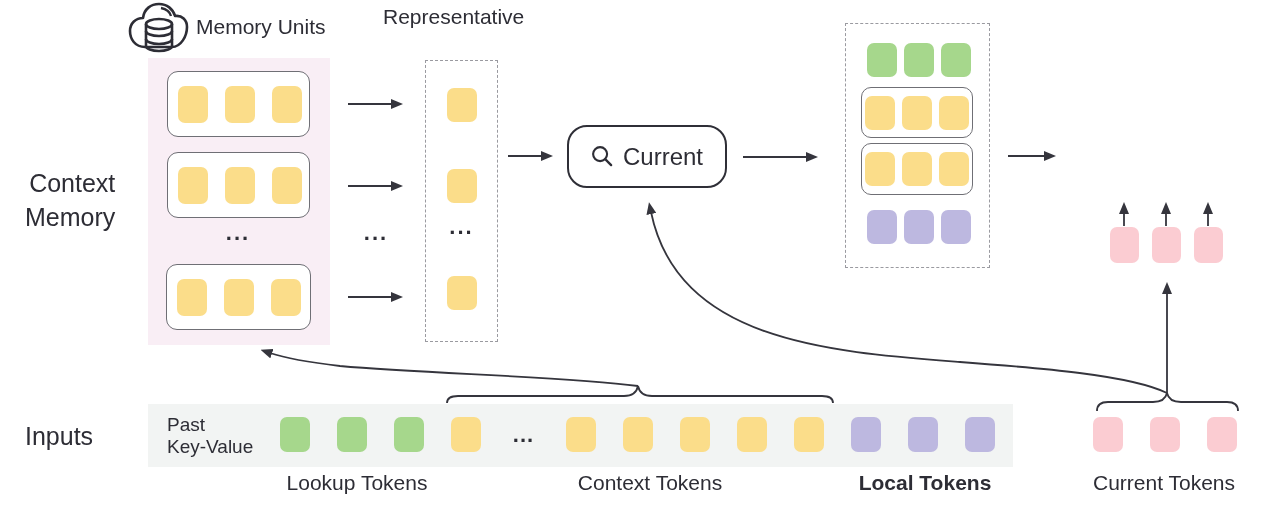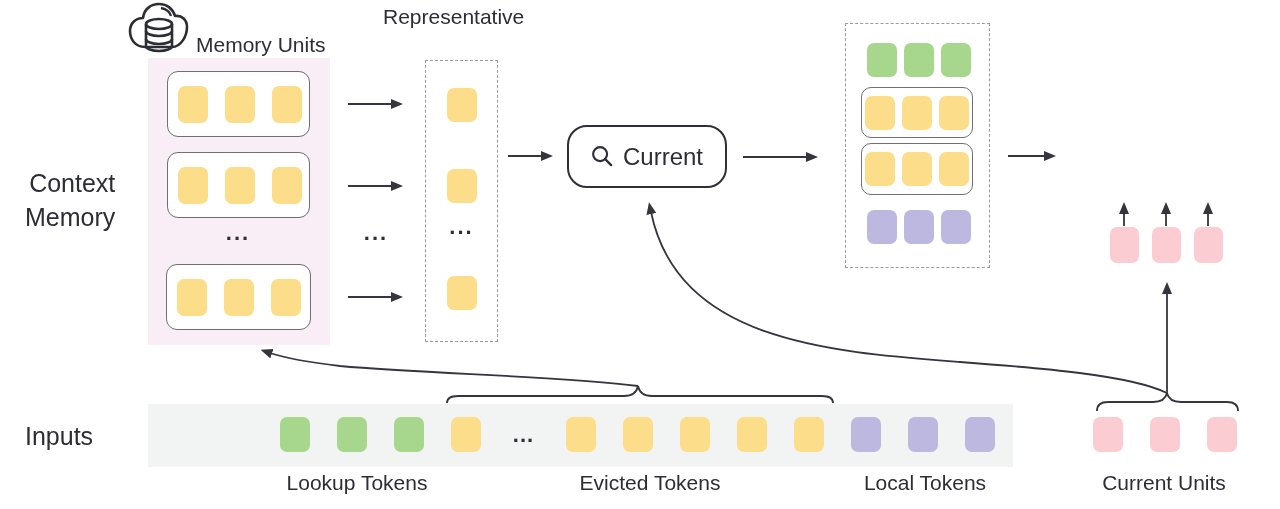--- a/index.html
+++ b/index.html
@@ -87,21 +87,21 @@
   <div class="abs" style="left:127px;top:0px;width:62px;height:56px;">
     <svg width="62" height="56" viewBox="0 0 62 56">
       <path class="icon-stroke" stroke-width="2.6" stroke-linejoin="round" fill="#ffffff" d="M18,47 C8,47 3,39 3,31 C3,23 9,18 16,18 C17,9 24,4 32,4 C40,4 46,9 48,16 C55,15 60,20 60,27 C60,36 54,47 45,47 L18,47 Z"></path>
       <path class="icon-stroke" stroke-width="2.4" d="M34,8 C39,9 43,12 44,16"></path>
       <path class="icon-stroke" stroke-width="2.6" fill="#ffffff" d="M19,24 L19,46 C19,48.8 24.8,51 32,51 C39.2,51 45,48.8 45,46 L45,24"></path>
       <path class="icon-stroke" stroke-width="2.6" d="M19,31 C19,33.8 24.8,36 32,36 C39.2,36 45,33.8 45,31"></path>
       <path class="icon-stroke" stroke-width="2.6" d="M19,39 C19,41.8 24.8,44 32,44 C39.2,44 45,41.8 45,39"></path>
       <ellipse class="icon-stroke" stroke-width="2.6" fill="#ffffff" cx="32" cy="24" rx="13" ry="5"></ellipse>
     </svg>
   </div>
-  <div class="abs cap lbl" style="left:196px;top:32px;">Memory Units</div>
+  <div class="abs cap lbl" style="left:196px;top:14px;">Memory Units</div>
 
   <div class="abs mem-bg"></div>
   <div class="abs unit-box" style="left:167px;top:71px;width:143px;height:66px;">
       <div class="token" style="background: rgb(251, 221, 138);"></div>
       <div class="token" style="background: rgb(251, 221, 138);"></div>
       <div class="token" style="background: rgb(251, 221, 138);"></div>
     </div>
   <div class="abs unit-box" style="left:167px;top:152px;width:143px;height:66px;">
       <div class="token" style="background: rgb(251, 221, 138);"></div>
       <div class="token" style="background: rgb(251, 221, 138);"></div>
@@ -158,20 +158,24 @@
       </div>
   </div>
 
   <div class="abs llm-inputs">
       <div class="token" style="background: rgb(251, 204, 210);"></div>
       <div class="token" style="background: rgb(251, 204, 210);"></div>
       <div class="token" style="background: rgb(251, 204, 210);"></div>
     </div>
 
   <div class="abs strip"></div>
+  <div class="abs pastkv">
+    <div>Past</div>
+    <div>Key-Value</div>
+  </div>
   <div class="abs strip-tokens">
       <div class="token" style="background: rgb(166, 215, 140);"></div>
       <div class="token" style="background: rgb(166, 215, 140);"></div>
       <div class="token" style="background: rgb(166, 215, 140);"></div>
       <div class="token" style="background: rgb(251, 221, 138);"></div>
       <span class="dots">...</span>
       <div class="token" style="background: rgb(251, 221, 138);"></div>
       <div class="token" style="background: rgb(251, 221, 138);"></div>
       <div class="token" style="background: rgb(251, 221, 138);"></div>
       <div class="token" style="background: rgb(251, 221, 138);"></div>
@@ -180,23 +184,23 @@
       <div class="token" style="background: rgb(189, 184, 224);"></div>
       <div class="token" style="background: rgb(189, 184, 224);"></div>
     </div>
   <div class="abs current-tokens">
       <div class="token" style="background: rgb(251, 204, 210);"></div>
       <div class="token" style="background: rgb(251, 204, 210);"></div>
       <div class="token" style="background: rgb(251, 204, 210);"></div>
     </div>
 
   <div class="abs group-label" style="left:277px;">Lookup Tokens</div>
-  <div class="abs group-label" style="left:570px;">Evicted Tokens</div>
-  <div class="abs group-label" style="left:845px;">Local Tokens</div>
-  <div class="abs group-label" style="left:1084px;">Current Units</div>
+  <div class="abs group-label" style="left:570px;">Context Tokens</div>
+  <div class="abs group-label" style="left:845px;font-weight:bold;">Local Tokens</div>
+  <div class="abs group-label" style="left:1084px;">Current Tokens</div>
 
   <svg class="overlay" width="1280" height="509" viewBox="0 0 1280 509">
     <defs>
       <marker id="ah" viewBox="0 0 12 10" refX="2" refY="5" markerWidth="12" markerHeight="10" markerUnits="userSpaceOnUse" orient="auto">
         <path d="M0,0 L12,5 L0,10 Z" fill="#35353d"></path>
       </marker>
     </defs>
     <line class="ln" x1="348" y1="104" x2="393" y2="104" marker-end="url(#ah)"></line>
     <line class="ln" x1="348" y1="186" x2="393" y2="186" marker-end="url(#ah)"></line>
     <line class="ln" x1="348" y1="297" x2="393" y2="297" marker-end="url(#ah)"></line>

